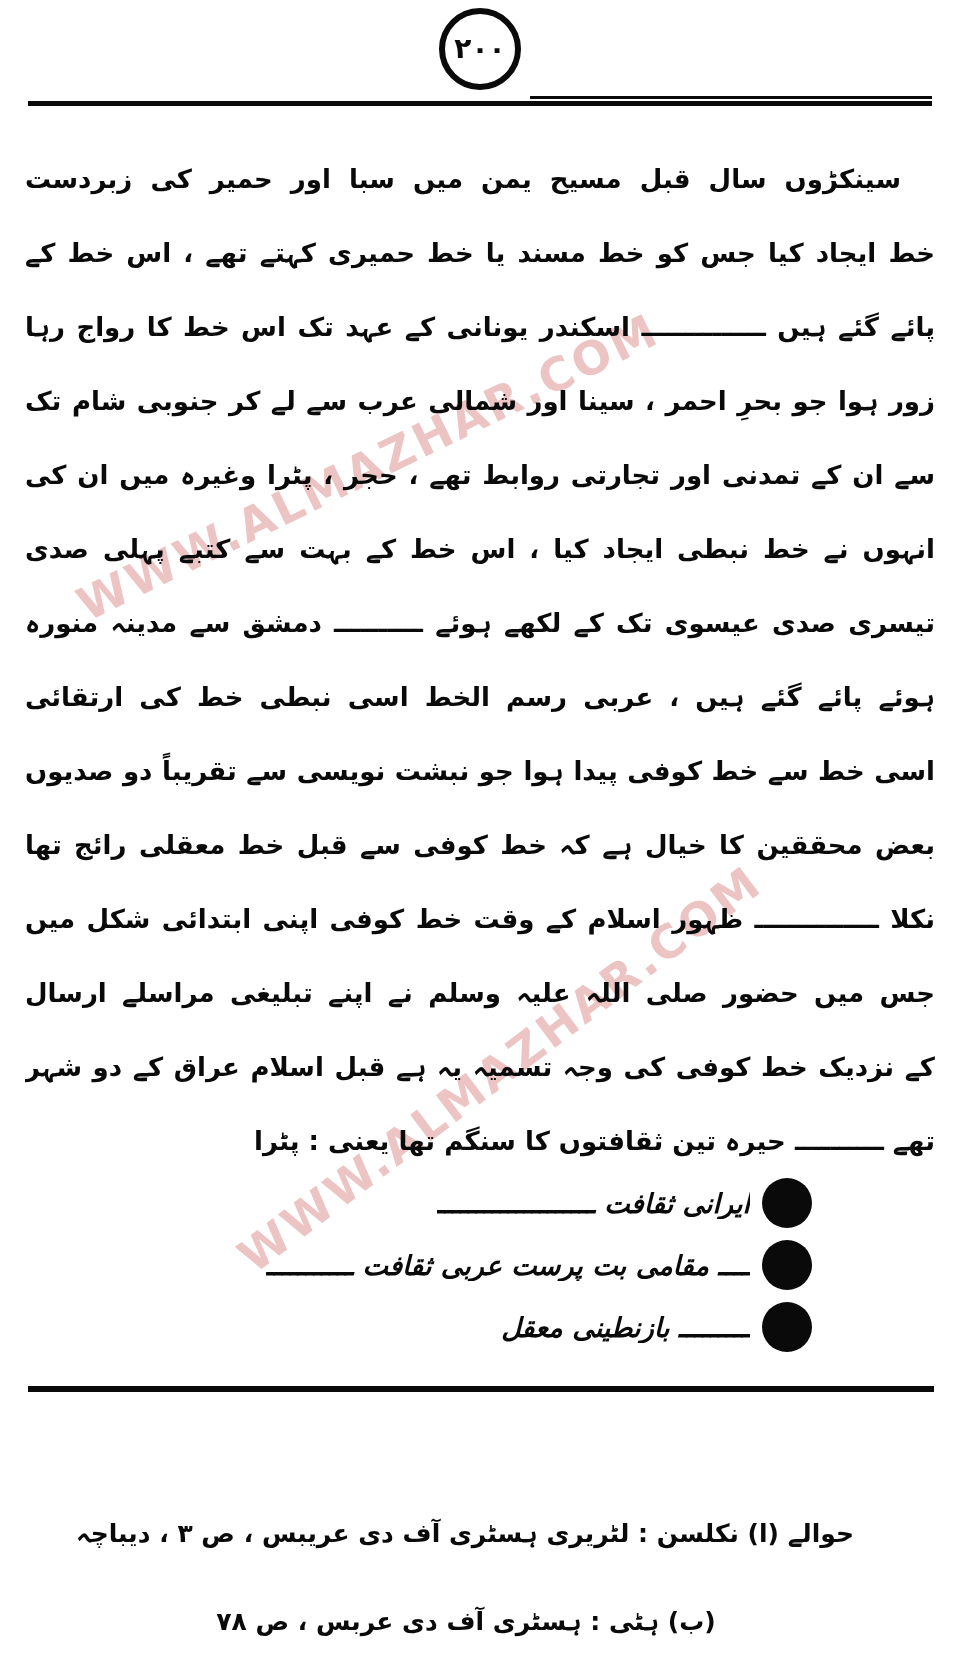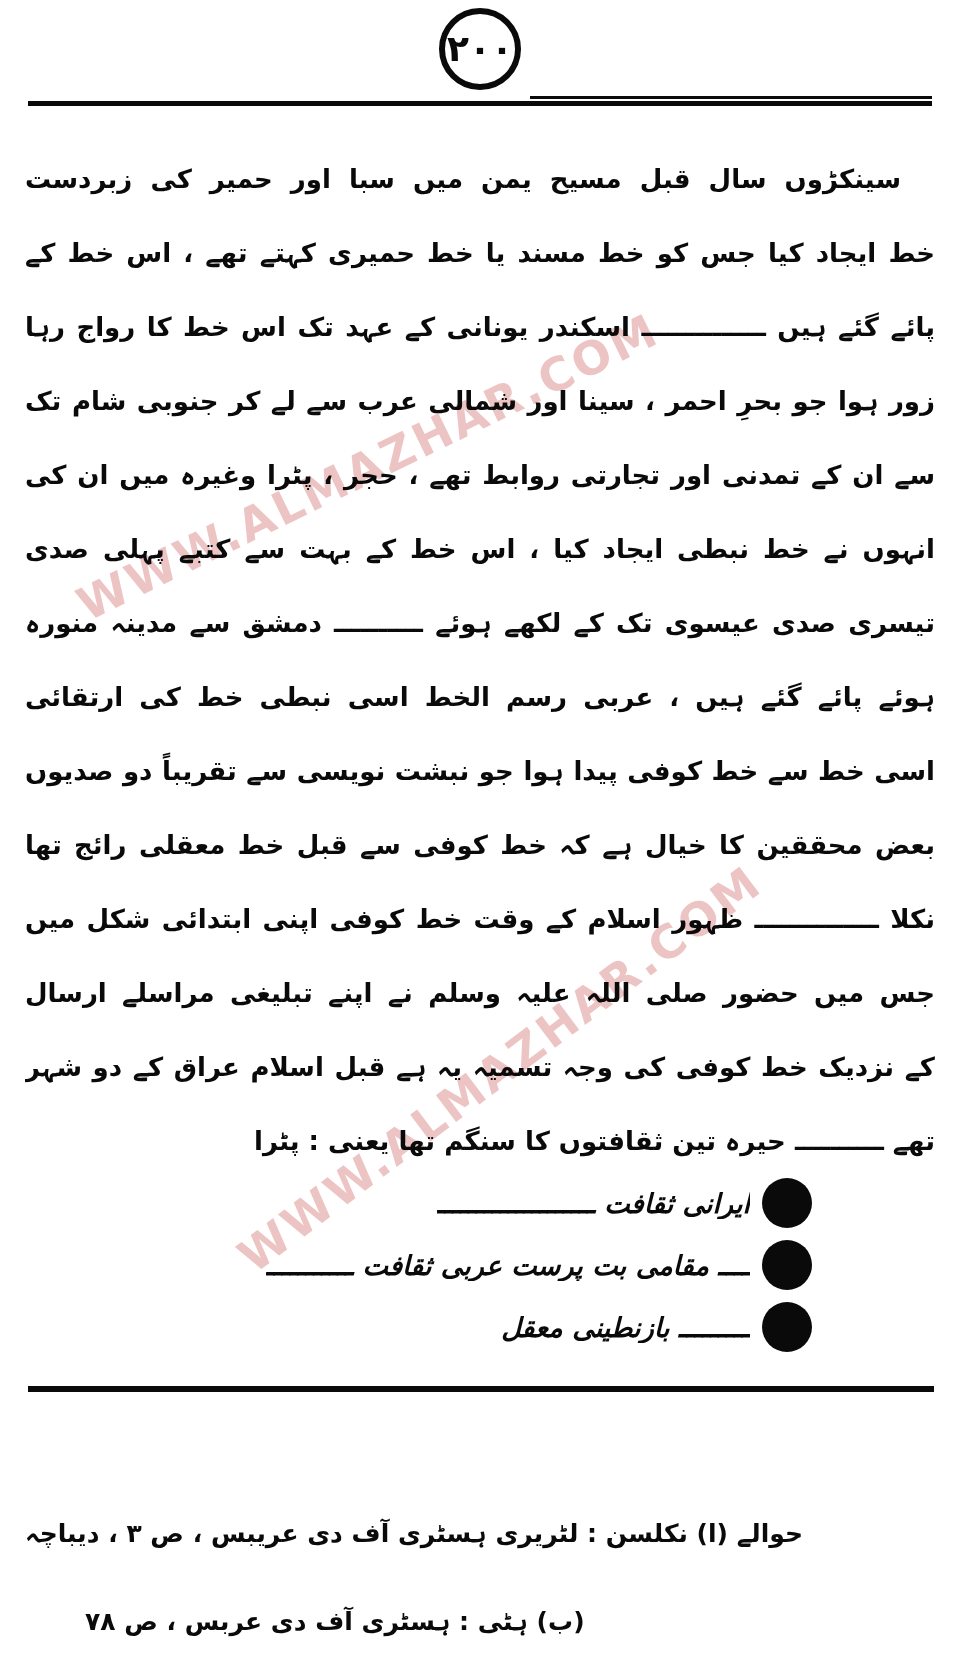--- a/index.html
+++ b/index.html
@@ -15,21 +15,21 @@
     background:var(--paper);
     overflow:hidden;
     font-family:"DejaVu Sans", sans-serif;
     color:var(--ink);
   }
   
   .pagenum-wrap{position:absolute;top:8px;left:0;right:0;text-align:center;}
   .pagenum{
     display:inline-block;width:70px;height:70px;
     border:6px solid var(--ink);border-radius:50%;
-    line-height:70px;font-size:36px;font-weight:bold;
+    line-height:70px;font-size:28px;font-weight:bold;
     direction:rtl;
   }
   
   .rule{position:absolute;background:var(--ink);}
   .rule-top{top:101px;left:28px;width:904px;height:5px;}
   .rule-top-extra{top:96px;left:530px;width:402px;height:3px;}
   .rule-foot{top:1386px;left:28px;width:906px;height:6px;}
   
   .body-text{
     position:absolute;top:142px;left:25px;right:25px;
@@ -55,21 +55,21 @@
   .bullet-circle{
     flex:0 0 auto;width:50px;height:50px;border-radius:50%;
     background:var(--ink);
   }
   .culture-label{
     font-size:27px;font-weight:bold;white-space:nowrap;overflow:hidden;font-style:italic;
   }
   
   .footnotes{
     position:absolute;top:1498px;left:25px;right:55px;
-    direction:rtl;text-align:left;
+    direction:rtl;text-align:center;
   }
   .footnote{
     font-size:25px;font-weight:bold;line-height:72px;height:72px;
     white-space:nowrap;overflow:hidden;
   }
   .footnote.f2{padding-left:0;margin-left:60px;padding-right:58px;margin-top:16px;}
   
   .wm{
     position:absolute;
     font-size:46px;font-weight:bold;letter-spacing:3px;

